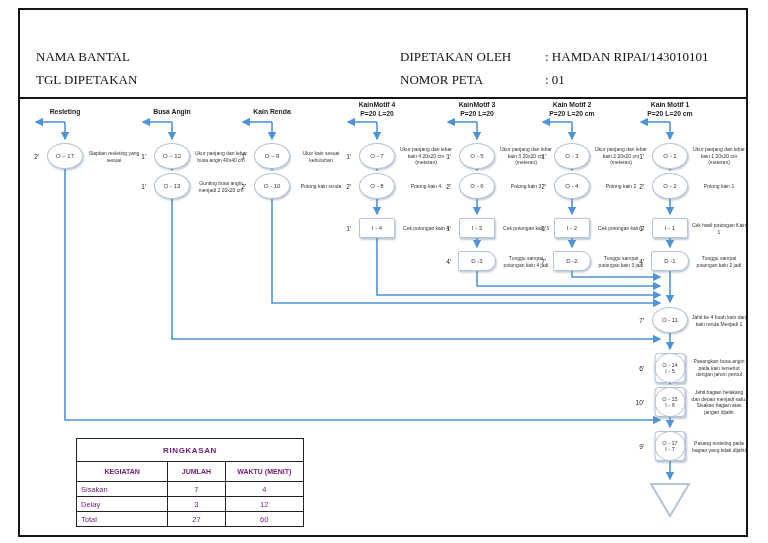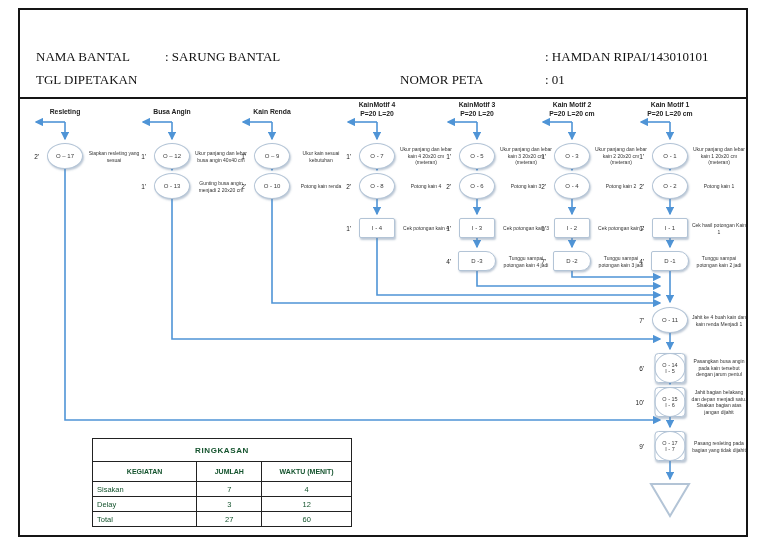--- a/index.html
+++ b/index.html
@@ -19,39 +19,39 @@
   .insp{width:34px;height:18px;border-radius:2px;}
   .delay{width:36px;height:18px;border-radius:2px 10px 10px 2px;}
   .combo{width:29px;height:28px;border-radius:4px;flex-direction:column;line-height:1.15;font-size:5.5px;}
   .combo::before{content:"";position:absolute;inset:-1px;border:1.2px solid #b3c4d6;border-radius:50%;}
   .combo span{position:relative;z-index:1;}
   .time{position:absolute;transform:translate(-100%,-50%);font-size:6.5px;color:#222;z-index:2;white-space:nowrap;}
   .lbl{position:absolute;transform:translateY(-50%);width:56px;text-align:center;
        font-size:5px;line-height:1.3;color:#333;z-index:2;}
   .col-head{position:absolute;transform:translateX(-50%);text-align:center;font-size:6.8px;
        font-weight:bold;color:#222;white-space:nowrap;z-index:2;line-height:1.35;}
-  table.summary{position:absolute;left:92px;top:438px;width:260px;border-collapse:collapse;z-index:2;
-       font-family:"Liberation Sans",sans-serif;color:#14532d;}
+  table.summary{position:absolute;left:76px;top:438px;width:228px;border-collapse:collapse;z-index:2;
+       font-family:"Liberation Sans",sans-serif;color:#701a75;}
   table.summary td{border:1px solid #222;}
   td.t-title{height:20px;text-align:center;font-weight:bold;font-size:8px;letter-spacing:.6px;}
   td.t-head{height:17px;text-align:center;font-weight:bold;font-size:7px;}
   td.t-cell{height:12px;font-size:7.5px;padding-left:4px;}
   td.t-num{height:12px;font-size:7.5px;text-align:center;padding:0;}
 </style>
 </head>
 <body>
 
 <div class="page">
 
   <div class="frame"></div>
 
 
   <div class="info-line"></div>
   <span class="inf" style="left:36px;top:49px">NAMA BANTAL</span>
-  <span class="inf" style="left:165px;top:49px">: SARUNG BANTAL</span>
+  <span class="inf" style="left:400px;top:49px">DIPETAKAN OLEH</span>
   <span class="inf" style="left:545px;top:49px">: HAMDAN RIPAI/143010101</span>
   <span class="inf" style="left:36px;top:72px">TGL DIPETAKAN</span>
   <span class="inf" style="left:400px;top:72px">NOMOR PETA</span>
   <span class="inf" style="left:545px;top:72px">: 01</span>
 
   <svg class="wires" width="768" height="543" viewBox="0 0 768 543">
     <defs>
       <marker id="arr" viewBox="0 0 10 10" refX="8.5" refY="5" markerWidth="5.5" markerHeight="5.5" orient="auto-start-reverse">
         <path d="M0,0 L10,5 L0,10 z" fill="#4f94d6"></path>
       </marker>

